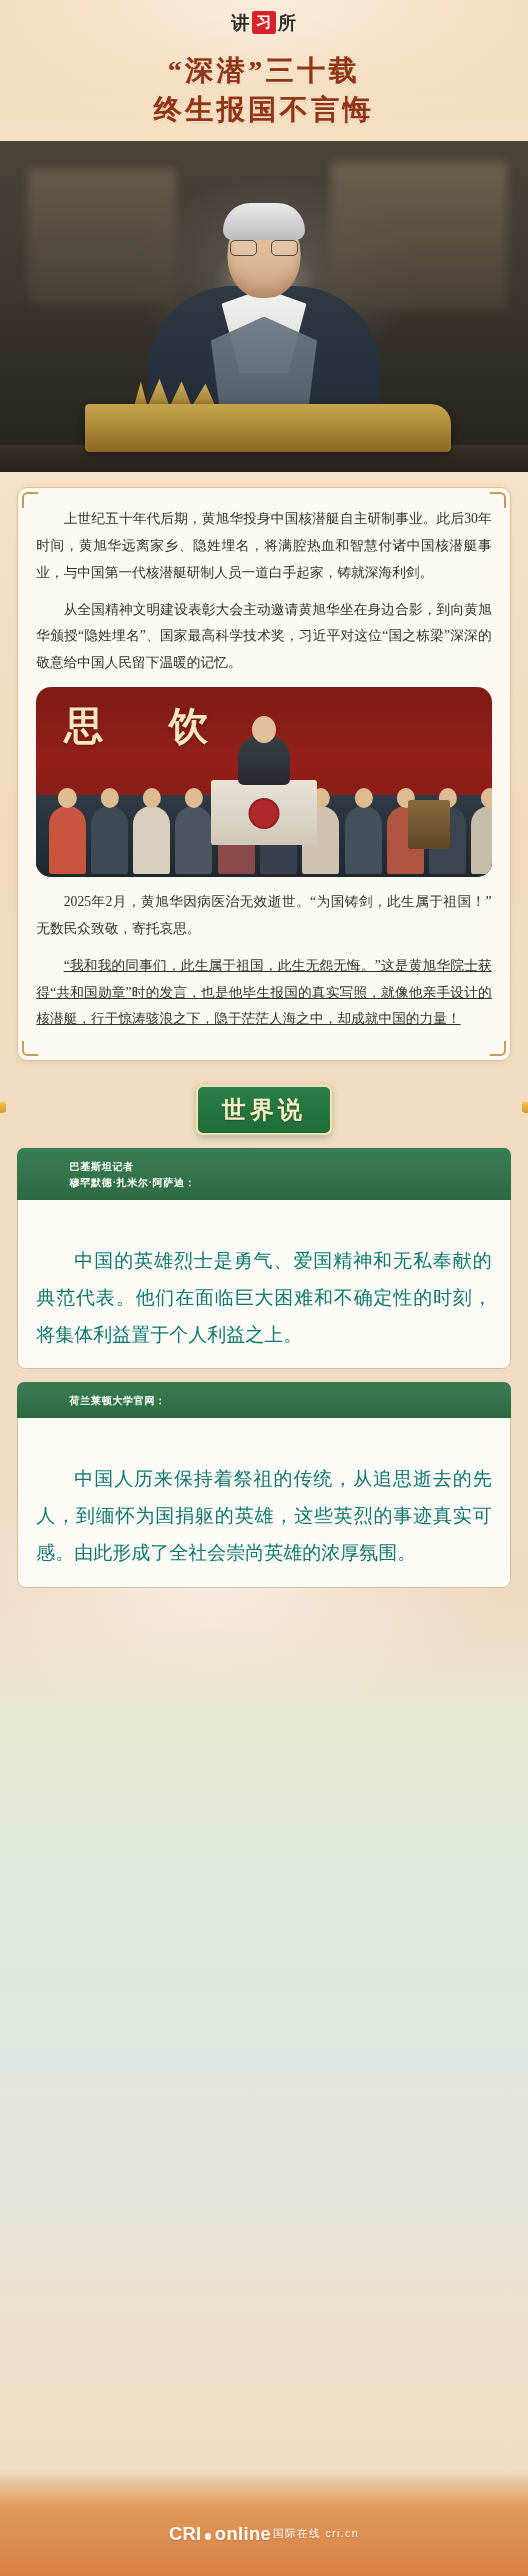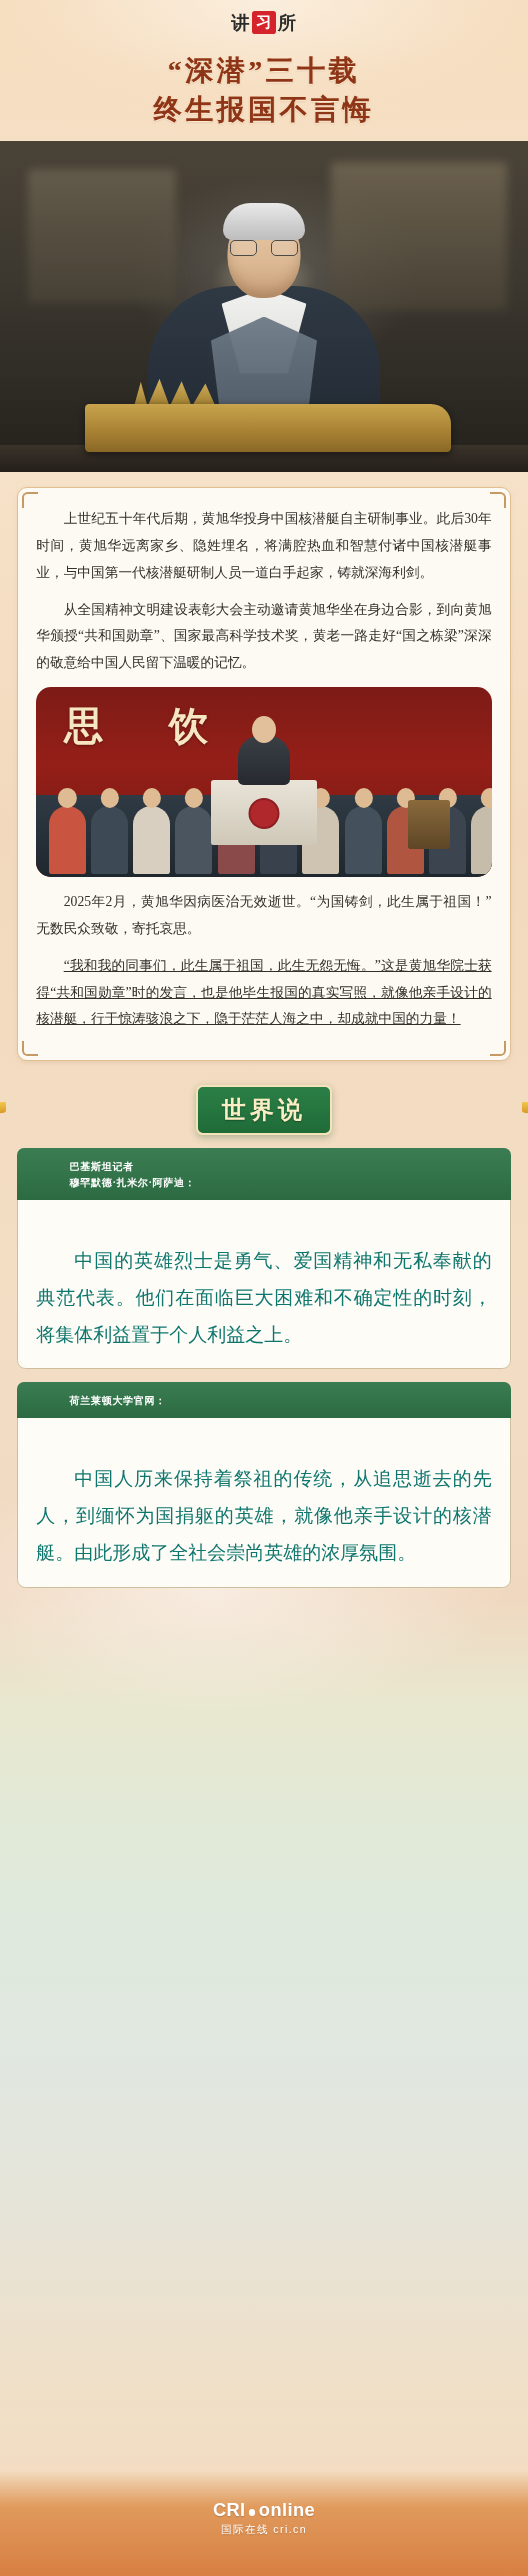--- a/index.html
+++ b/index.html
@@ -312,23 +312,23 @@
     font-size: 19px;
     line-height: 1.95;
     color: #0f766e;
     text-align: justify;
     text-indent: 2em;
     margin-top: 29px;
   }
 
   
   .footer {
-    position: absolute; left: 0; right: 0; bottom: 16px;
+    position: absolute; left: 0; right: 0; bottom: 0;
     height: 85px;
-    display: flex; flex-direction: column; align-items: center; justify-content: center;
+    display: flex; flex-direction: row; align-items: center; justify-content: center;
     gap: 2px;
   }
   .footer-logo {
     font-size: 18.3px; font-weight: 700; color: #ffffff; letter-spacing: 0.4px;
     display: flex; align-items: baseline; gap: 2.1px;
     text-shadow: 0 0.7px 1.4px rgba(0,0,0,.18);
   }
   .footer-logo .dot {
     display: inline-block; width: 6.3px; height: 6.3px; border-radius: 50%;
     background: #ffffff; margin: 0 1.4px;
@@ -380,21 +380,21 @@
   <div class="sub-model"></div>
 </div>
 
 <div class="card">
   <span class="corner c-tl"></span>
   <span class="corner c-tr"></span>
   <span class="corner c-bl"></span>
   <span class="corner c-br"></span>
 
   <p class="para">上世纪五十年代后期，黄旭华投身中国核潜艇自主研制事业。此后30年时间，黄旭华远离家乡、隐姓埋名，将满腔热血和智慧付诸中国核潜艇事业，与中国第一代核潜艇研制人员一道白手起家，铸就深海利剑。</p>
-  <p class="para">从全国精神文明建设表彰大会主动邀请黄旭华坐在身边合影，到向黄旭华颁授“共和国勋章”、国家最高科学技术奖，黄老一路走好“国之栋梁”深深的敬意给中国人民留下温暖的记忆。</p>
+  <p class="para">从全国精神文明建设表彰大会主动邀请黄旭华坐在身边合影，到向黄旭华颁授“隐姓埋名”、国家最高科学技术奖，习近平对这位“国之栋梁”深深的敬意给中国人民留下温暖的记忆。</p>
 
   <div class="photo2">
     <div class="banner-text">思 饮</div>
     <div class="crowd">
       <div class="crowd-row">
         <span class="c-person" style="left:12.7px;background:#c9543f">
             <span class="c-head"></span>
           </span>
         <span class="c-person" style="left:55px;background:#3d4a55">
             <span class="c-head"></span>
@@ -456,21 +456,21 @@
   <div class="quote-body">
     <p>中国的英雄烈士是勇气、爱国精神和无私奉献的典范代表。他们在面临巨大困难和不确定性的时刻，将集体利益置于个人利益之上。</p>
   </div>
 </div>
 
 <div class="quote-card">
   <div class="quote-head">
     <span class="line">荷兰莱顿大学官网：</span>
   </div>
   <div class="quote-body">
-    <p>中国人历来保持着祭祖的传统，从追思逝去的先人，到缅怀为国捐躯的英雄，就像他亲手设计的核潜艇。由此形成了全社会崇尚英雄的浓厚氛围。</p>
+    <p>中国人历来保持着祭祖的传统，从追思逝去的先人，到缅怀为国捐躯的英雄，这些英烈的事迹真实可感。由此形成了全社会崇尚英雄的浓厚氛围。</p>
   </div>
 </div>
 
 <div class="footer-bg"></div>
 <div class="footer">
   <div class="footer-logo">
     <span>CRI</span>
     <span class="dot"></span>
     <span>online</span>
   </div>

